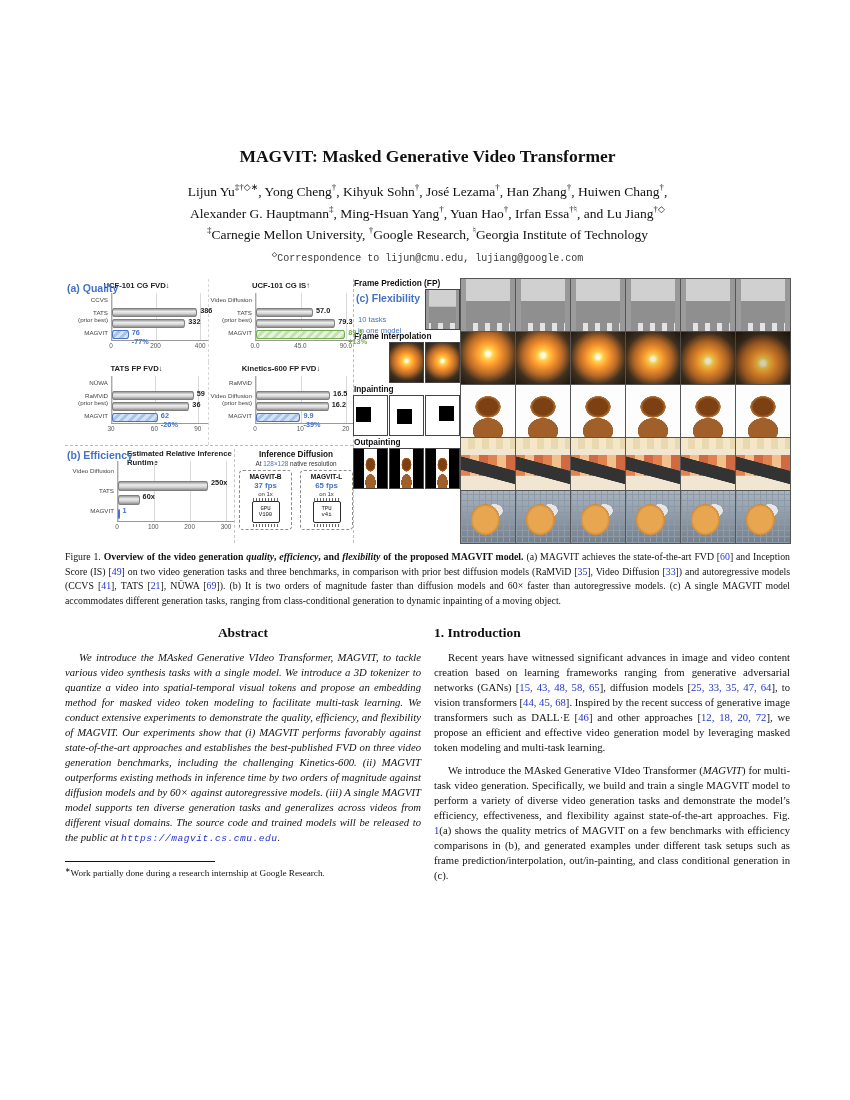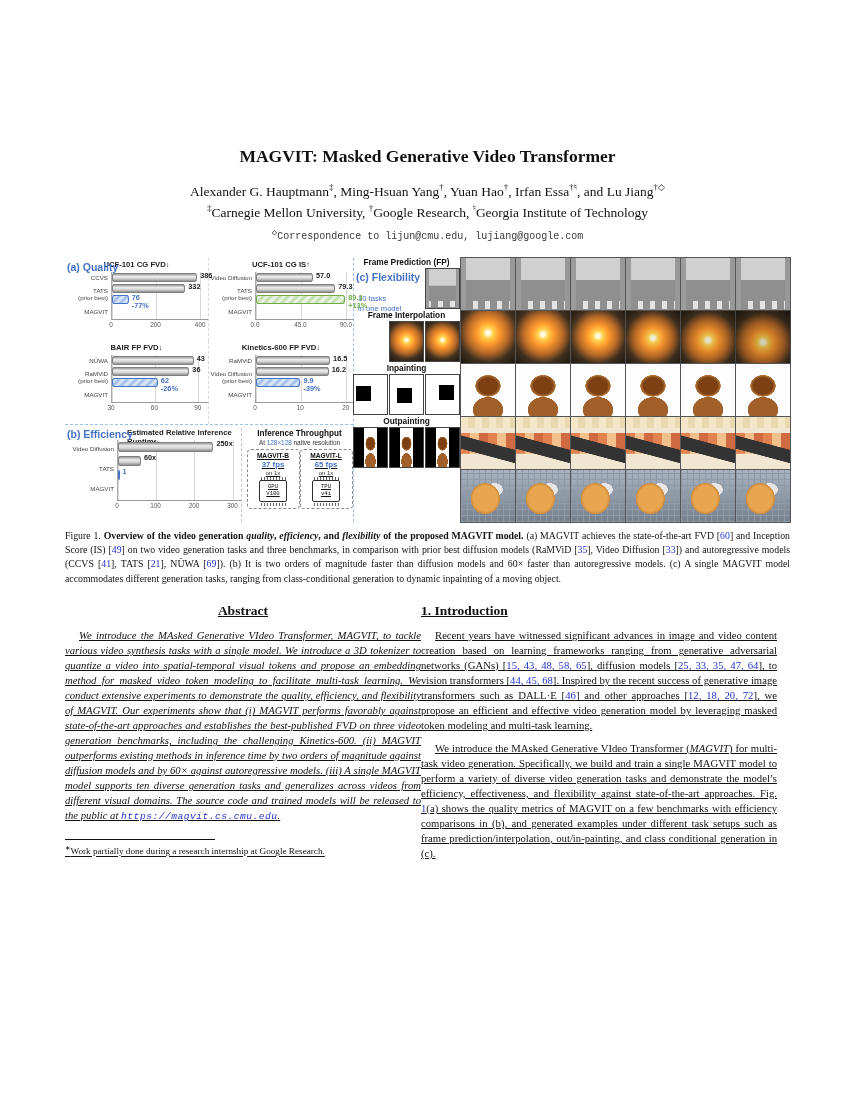--- a/index.html
+++ b/index.html
@@ -17,21 +17,21 @@
   
   .figure{position:relative;margin-top:15px;height:264px;font-family:"Liberation Sans",sans-serif;}
   .charts{position:absolute;left:0;top:0;width:288px;height:264px;}
   .qcharts{display:grid;grid-template-columns:144px 144px;}
   .chart{position:relative;height:83px;box-sizing:border-box;padding-top:2px;}
   .chart.qr1{border-right:1px dashed #d8d8d8;}
   .ct{height:12px;font-size:7.7px;font-weight:bold;text-align:center;color:#222;}
   .cbody{position:relative;display:flex;height:47px;}
   .ccats{width:46px;display:flex;flex-direction:column;justify-content:space-around;box-sizing:border-box;padding-right:3px;}
   .ccat{font-size:6.2px;line-height:1.1;text-align:right;color:#444;}
-  .cplot{position:relative;flex:1;display:flex;flex-direction:column;justify-content:flex-start;border-left:1px solid #aaa;}
+  .cplot{position:relative;flex:1;display:flex;flex-direction:column;justify-content:flex-end;border-left:1px solid #aaa;}
   .grid{position:absolute;top:0;bottom:0;width:1px;background:#d9d9d9;}
   .brow{position:relative;height:11px;display:flex;align-items:center;}
   .bar{height:9px;box-sizing:border-box;border:1px solid #7f7f7f;border-radius:2px/4px;
        background:linear-gradient(#9a9a9a,#ececec 35%,#d4d4d4 65%,#8f8f8f);}
   .bar.hl.blue{background:repeating-linear-gradient(135deg,#d4e2f6 0 3px,#a9c4e8 3px 6px);border-color:var(--accent-blue);}
   .bar.hl.green{background:repeating-linear-gradient(135deg,#e6f1de 0 3px,#c6e0b4 3px 6px);border-color:var(--accent-green);}
   .bval{position:absolute;top:0;font-size:7.3px;font-weight:bold;color:#222;white-space:nowrap;line-height:1.15;z-index:3;}
   .bval.blue{color:var(--accent-blue);} .bval.green{color:var(--accent-green);}
   .delta{font-size:7.3px;font-weight:bold;}
   .cax{position:relative;height:12px;margin-left:46px;border-top:1px solid #999;}
@@ -42,33 +42,33 @@
   .echart{position:relative;width:176px;height:92px;}
   .echart .ct{padding-left:62px;text-align:left;}
   .echart .ccats{width:52px;}
   .echart .cbody{height:60px;}
   .echart .brow{height:14px;} .echart .bar{height:10px;}
   .echart .cax{margin-left:52px;}
   .tpanel{flex:1;border-left:1px dashed #c4c4c4;box-sizing:border-box;padding:1px 0 0 4px;}
   .tptitle{font-size:8.2px;font-weight:bold;text-align:center;}
   .tpsub{font-size:6.4px;text-align:center;color:#333;margin-top:1px;}
   .tpsub .res{color:var(--accent-blue);}
-  .cards{display:flex;gap:0;justify-content:center;margin-top:3px;text-decoration:underline;}
+  .cards{display:flex;gap:8px;justify-content:center;margin-top:3px;}
   .card{width:49px;border:1px dashed #8a8a8a;border-radius:4px;text-align:center;padding:2px 1px;}
   .cname{font-size:6.6px;font-weight:bold;}
   .cfps{font-size:7.8px;font-weight:bold;color:var(--accent-blue);margin-top:1px;}
   .con{font-size:6px;color:#333;margin-top:1px;}
   .pins{height:3px;margin:1px 12px 0;background:repeating-linear-gradient(90deg,#666 0 1px,transparent 1px 3px);}
   .chip{margin:0 auto;width:26px;height:20px;border:1.6px solid #2e2e2e;border-radius:2px;
         font-family:"Liberation Mono",monospace;font-size:5.6px;line-height:1.2;display:flex;align-items:center;justify-content:center;white-space:pre;}
 
   
   .figimgs{position:absolute;left:288px;top:0;width:437px;height:264px;border-left:1px dashed var(--sep-blue);box-sizing:border-box;}
   .lcol{position:absolute;left:0;top:0;width:107px;height:264px;}
-  .lrow{position:relative;height:52px;margin-bottom:1px;text-align:center;}
+  .lrow{position:relative;height:52px;margin-bottom:1px;text-align:left;}
   .llabel{font-size:8.3px;font-weight:bold;color:#111;padding-right:2px;line-height:1.2;}
   .lsubi{font-size:7.8px;font-style:italic;font-weight:bold;margin-top:7px;padding-right:4px;}
   .lsubb{font-size:7.8px;font-weight:bold;margin-top:7px;padding-right:4px;}
   .thumbs{position:absolute;right:2px;top:11px;display:flex;gap:3px;}
   .thumb{position:relative;width:33px;height:39px;outline:1px solid #444;}
   .flexlabel{position:absolute;left:2px;top:13px;color:var(--accent-blue);font-size:10.5px;font-weight:bold;}
   .tagline{position:absolute;left:4px;top:36px;color:var(--accent-blue);font-size:7.6px;line-height:1.35;text-align:left;}
   .frames{position:absolute;left:107px;top:0;width:330px;}
   .frow{display:flex;gap:1px;margin-bottom:1px;}
   .tile{position:relative;width:54px;height:52px;outline:1px solid #555;}
@@ -103,39 +103,40 @@
   .thumbs .thumb.inpaint:nth-child(1)::after{left:2px;}
   .thumbs .thumb.inpaint:nth-child(2)::after{left:7px;top:13px;}
   .thumbs .thumb.inpaint:nth-child(3)::after{left:13px;top:10px;}
 
   
   .caption{margin-top:7px;font-size:9.8px;line-height:1.47;text-align:justify;color:#111;}
   .caption .cite, .cite{color:var(--cite);}
   .bold{font-weight:bold;} .ital{font-style:italic;} .boldital{font-weight:bold;font-style:italic;}
 
   
-  .cols{display:flex;margin-top:13px;text-decoration:underline;}
+  .cols{display:flex;gap:13px;margin-top:13px;}
   .col{width:356px;}
   .h-abstract{text-align:center;font-size:13.5px;font-weight:bold;margin:4px 0 9px;}
   .h-intro{font-size:13.5px;font-weight:bold;margin:4px 0 9px;}
   .para{font-size:10.7px;line-height:1.40;text-align:justify;text-indent:14px;margin:0 0 8px;}
   .para.abstract{font-style:italic;}
   .urllink{color:var(--cite);font-family:"Liberation Mono",monospace;font-size:9.6px;letter-spacing:.5px;margin-top:28px;}
   .footnote{margin-top:16px;}
   .fnrule{width:150px;border-top:1px solid #111;margin-bottom:4px;}
   .fntext{font-size:9.2px;}
   .fntext sup{font-size:6.5px;}
 </style>
 </head>
 <body>
 
 <div class="page" style="--cite: #2233cc; --accent-blue: #4472c4; --accent-green: #70ad47; --sep-blue: #9dc3e6;">
   <div class="content">
     <div class="title">MAGVIT: Masked Generative Video Transformer</div>
     <div class="authors">
+      <div>Lijun Yu<sup>‡</sup><sup>†</sup><sup>◇</sup><sup>∗</sup>, Yong Cheng<sup>†</sup>, Kihyuk Sohn<sup>†</sup>, José Lezama<sup>†</sup>, Han Zhang<sup>†</sup>, Huiwen Chang<sup>†</sup>,</div>
       <div>Alexander G. Hauptmann<sup>‡</sup>, Ming-Hsuan Yang<sup>†</sup>, Yuan Hao<sup>†</sup>, Irfan Essa<sup>†</sup><sup>♮</sup>, and Lu Jiang<sup>†</sup><sup>◇</sup></div>
     </div>
     <div class="affil"><sup>‡</sup>Carnegie Mellon University, <sup>†</sup>Google Research, <sup>♮</sup>Georgia Institute of Technology</div>
     <div class="corresp"><sup>◇</sup>Correspondence to lijun@cmu.edu, lujiang@google.com</div>
 
     <div class="figure">
       <div class="charts">
         <div class="seclabel" id="qlabel">(a) Quality</div>
         <div class="qcharts">
           <div class="chart qr1">
@@ -196,34 +197,34 @@
                   </div>
                 </div>
               </div>
               <div class="cax">
                 <div class="tick" style="left: 0%;">0.0</div>
                 <div class="tick" style="left: 46.3918%;">45.0</div>
                 <div class="tick" style="left: 92.7835%;">90.0</div>
               </div>
             </div>
           <div class="chart qr1">
-              <div class="ct">BAIR FP FVD↓</div>
+              <div class="ct">TATS FP FVD↓</div>
               <div class="cbody">
                 <div class="ccats">
                   <div class="ccat">NÜWA</div>
                   <div class="ccat">RaMViD<br>(prior best)</div>
                   <div class="ccat">MAGVIT</div>
                 </div>
                 <div class="cplot">
                   <div class="grid" style="left:0%"></div>
                   <div class="grid" style="left:44.776119402985074%"></div>
                   <div class="grid" style="left:89.55223880597015%"></div>
                   <div class="brow">
                     <div class="bar" style="width:85.07462686567165%"></div>
-                    <div class="bval" style="left:calc(85.07462686567165% + 3px)">43</div>
+                    <div class="bval" style="left:calc(85.07462686567165% + 3px)">59</div>
                   </div>
                   <div class="brow">
                     <div class="bar" style="width:80.59701492537313%"></div>
                     <div class="bval" style="left:calc(80.59701492537313% + 3px)">36</div>
                   </div>
                   <div class="brow">
                     <div class="bar hl blue" style="width:47.76119402985074%"></div>
                     <div class="bval blue" style="left:calc(47.76119402985074% + 3px)">62<br><span class="delta">-26%</span></div>
                   </div>
                 </div>
@@ -297,21 +298,21 @@
                 </div>
               </div>
               <div class="cax">
                 <div class="tick" style="left: 0%;">0</div>
                 <div class="tick" style="left: 31.0559%;">100</div>
                 <div class="tick" style="left: 62.1118%;">200</div>
                 <div class="tick" style="left: 93.1677%;">300</div>
               </div>
             </div>
           <div class="tpanel">
-            <div class="tptitle">Inference Throughput</div>
+            <div class="tptitle">Inference Diffusion</div>
             <div class="tpsub"><span>At </span><span class="res">128×128</span><span> native resolution</span></div>
             <div class="cards">
                 <div class="card">
                   <div class="cname">MAGVIT-B</div>
     <div class="cfps">37 fps</div>
     <div class="con">on 1x</div>
     <div class="pins"></div>
     <div class="chip">GPU
 V100</div>
     <div class="pins"></div>

